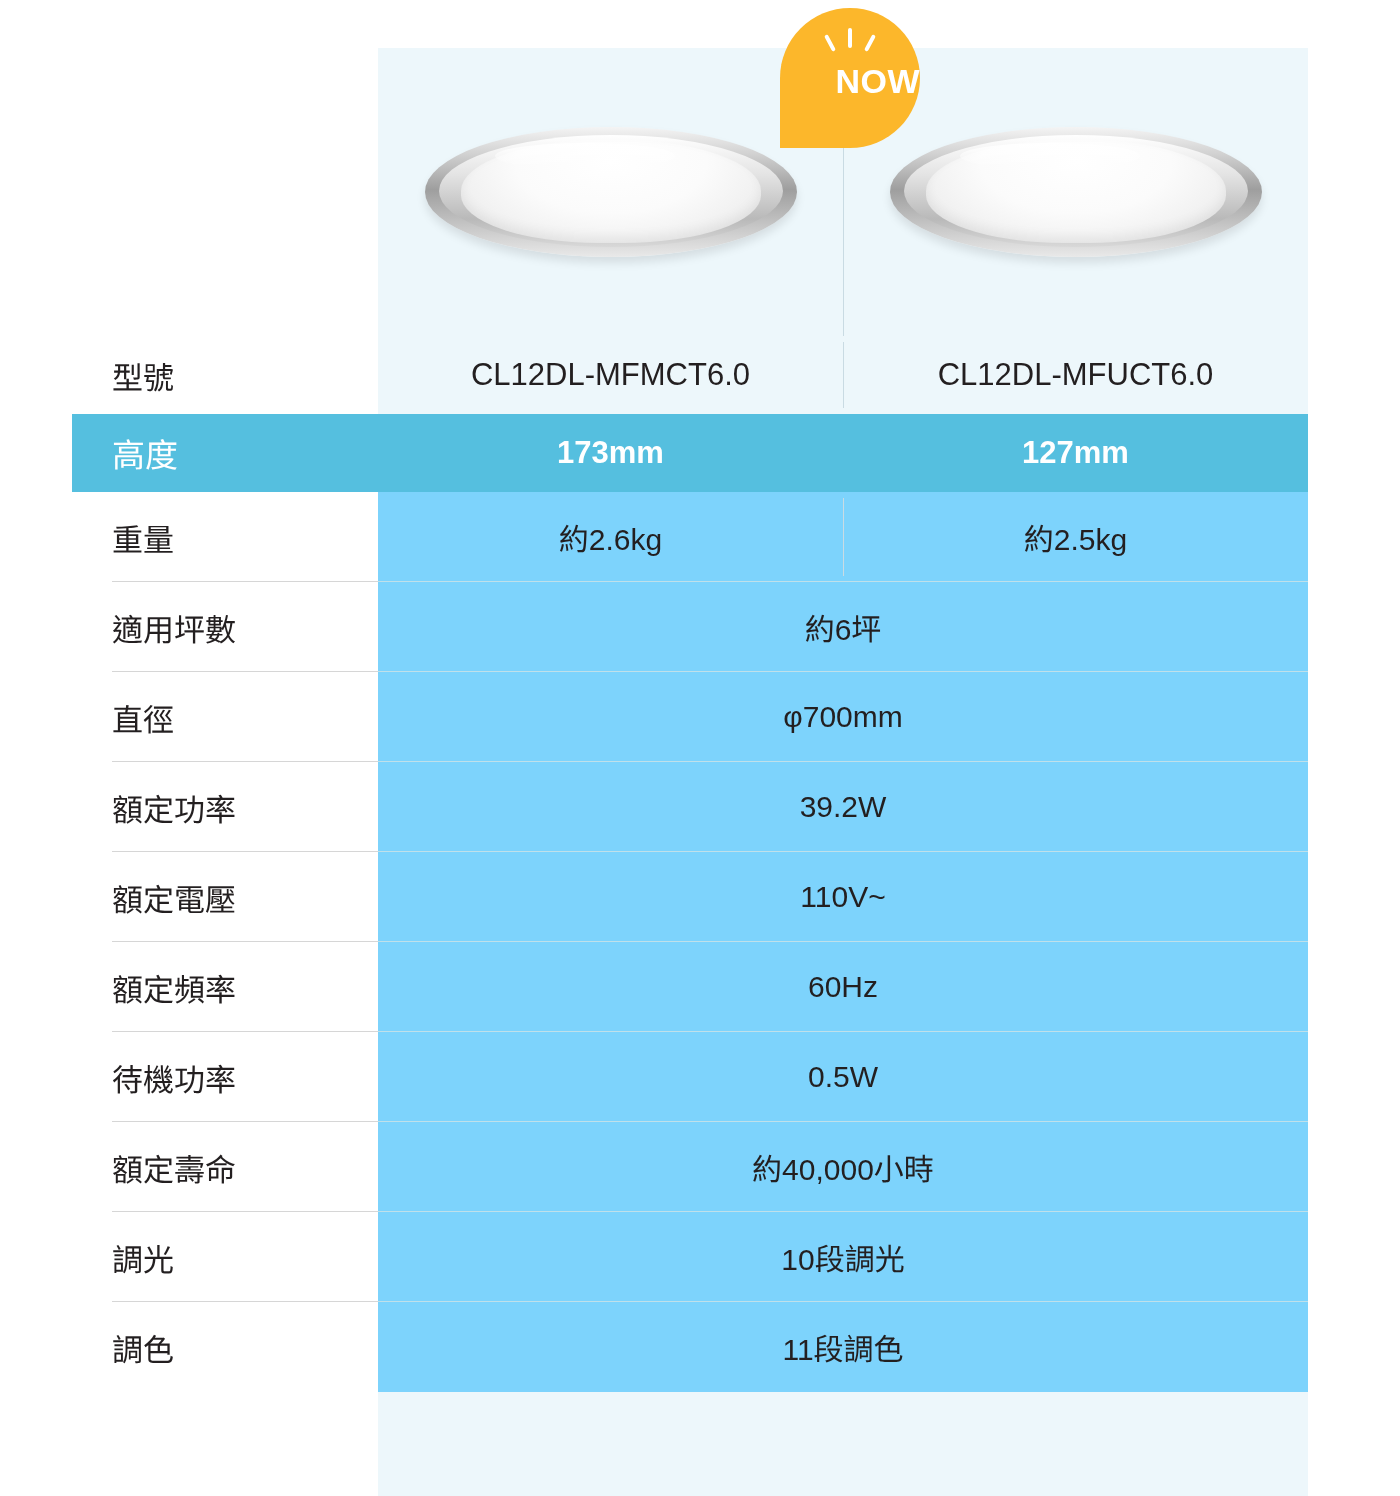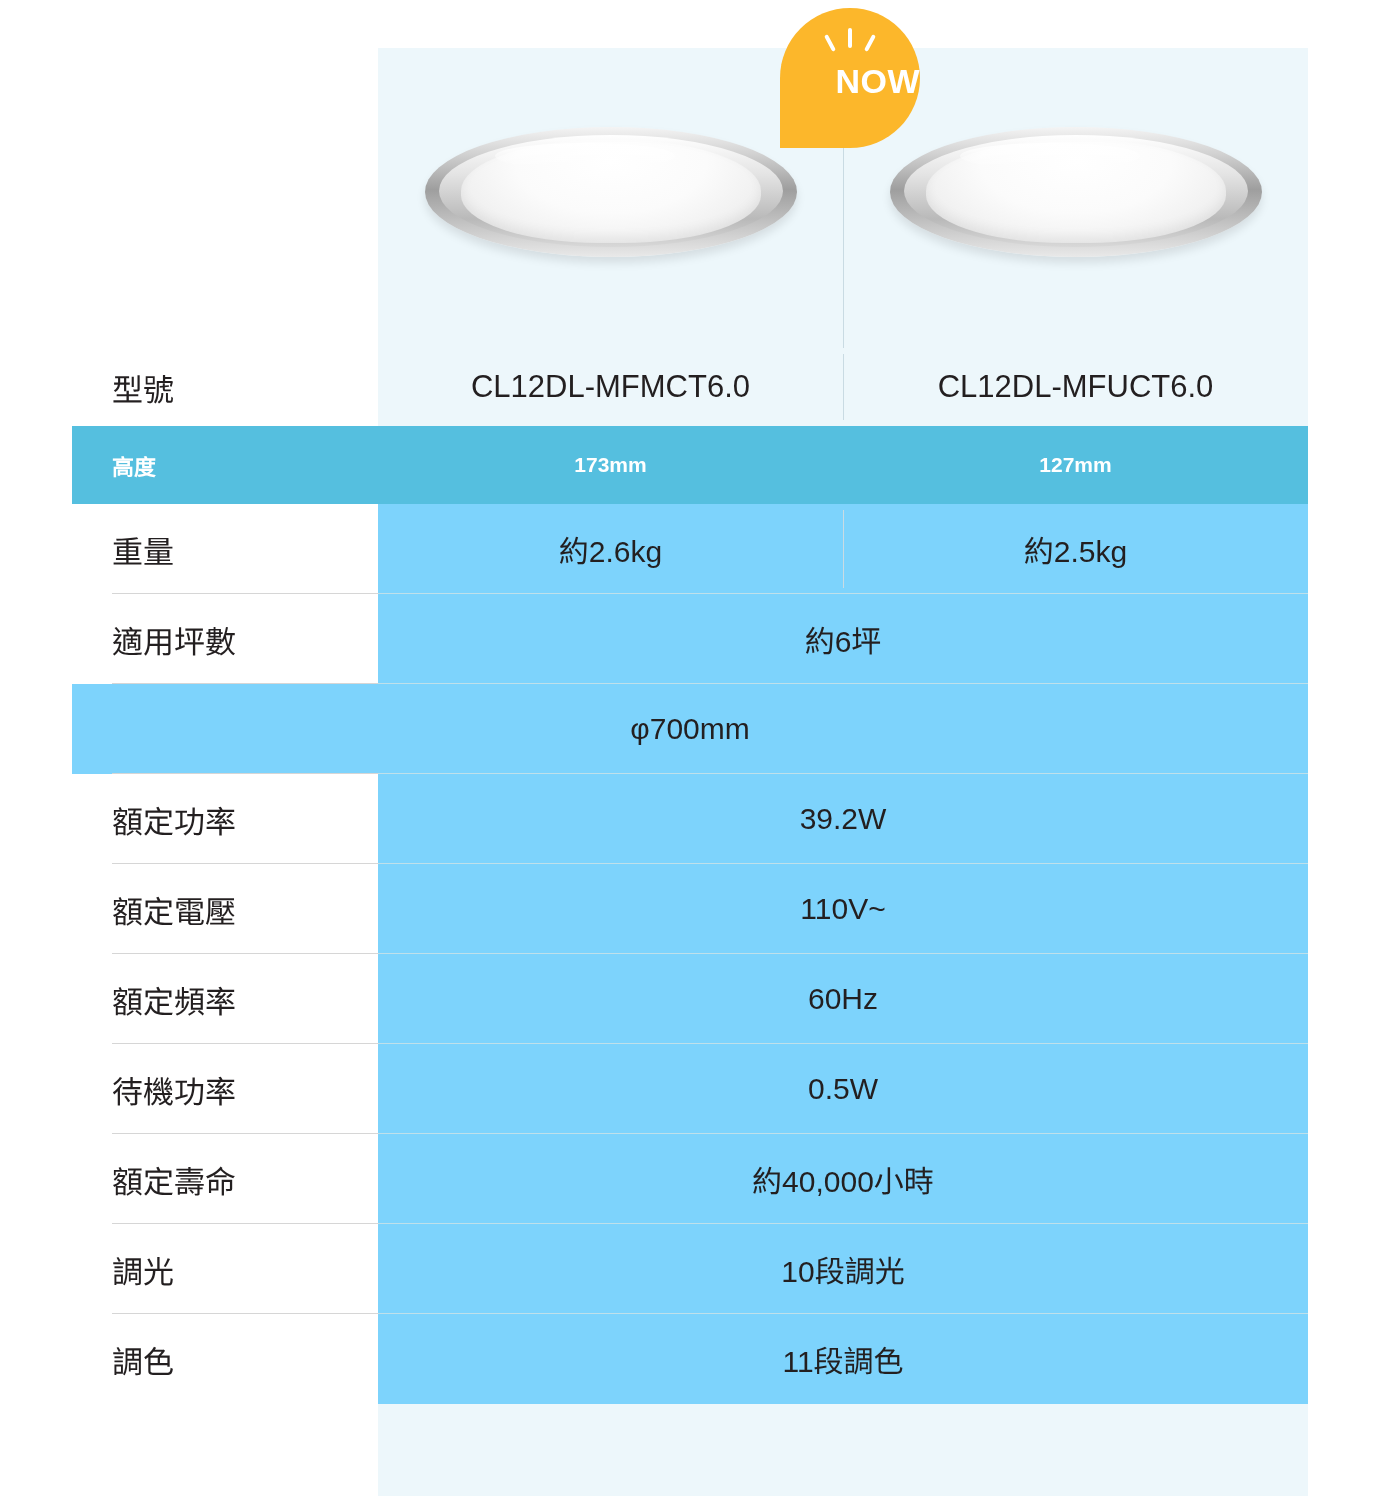--- a/index.html
+++ b/index.html
@@ -126,21 +126,21 @@
     border-radius: 2px;
   }
   .r1 { height: 18px; left: 48px; top: 26px; transform: rotate(-28deg); }
   .r2 { height: 20px; left: 68px; top: 20px; }
   .r3 { height: 18px; left: 88px; top: 26px; transform: rotate(28deg); }
 
   
   .table {
     position: absolute;
     left: 72px;
-    top: 348px;
+    top: 336px;
     width: 1236px;
   }
   .row {
     display: flex;
     align-items: stretch;
     position: relative;
   }
   .label {
     width: 306px;
     box-sizing: border-box;
@@ -172,28 +172,28 @@
   .row-model .values { background: #edf7fb; }
 
   
   .row-height {
     height: 78px;
     background: #55bfdf;
     color: #ffffff;
   }
   .row-height .label {
     color: #ffffff;
-    font-weight: 700;
-    font-size: 22px;
+    font-weight: 400;
+    font-size: 33px;
   }
   .row-height .values { background: #55bfdf; }
   .row-height .val {
     color: #ffffff;
     font-weight: 700;
-    font-size: 21px;
+    font-size: 31px;
   }
 
   .row-std { height: 90px; }
   .row-std .values { background: #7dd3fc; }
 
   
   .label-sep {
     position: absolute;
     left: 40px;
     width: 266px;
@@ -289,20 +289,21 @@
     <div class="row row-std">
       <div class="label">適用坪數</div>
       <div class="values">
         <div class="val full">約6坪</div>
       </div>
       <div class="label-sep"></div>
       <div class="value-sep"></div>
     </div>
 
     <div class="row row-std">
+      <div class="label">直徑</div>
       <div class="values">
         <div class="val full">φ700mm</div>
       </div>
       <div class="label-sep"></div>
       <div class="value-sep"></div>
     </div>
 
 
     <div class="row row-std">
       <div class="label">額定功率</div>

